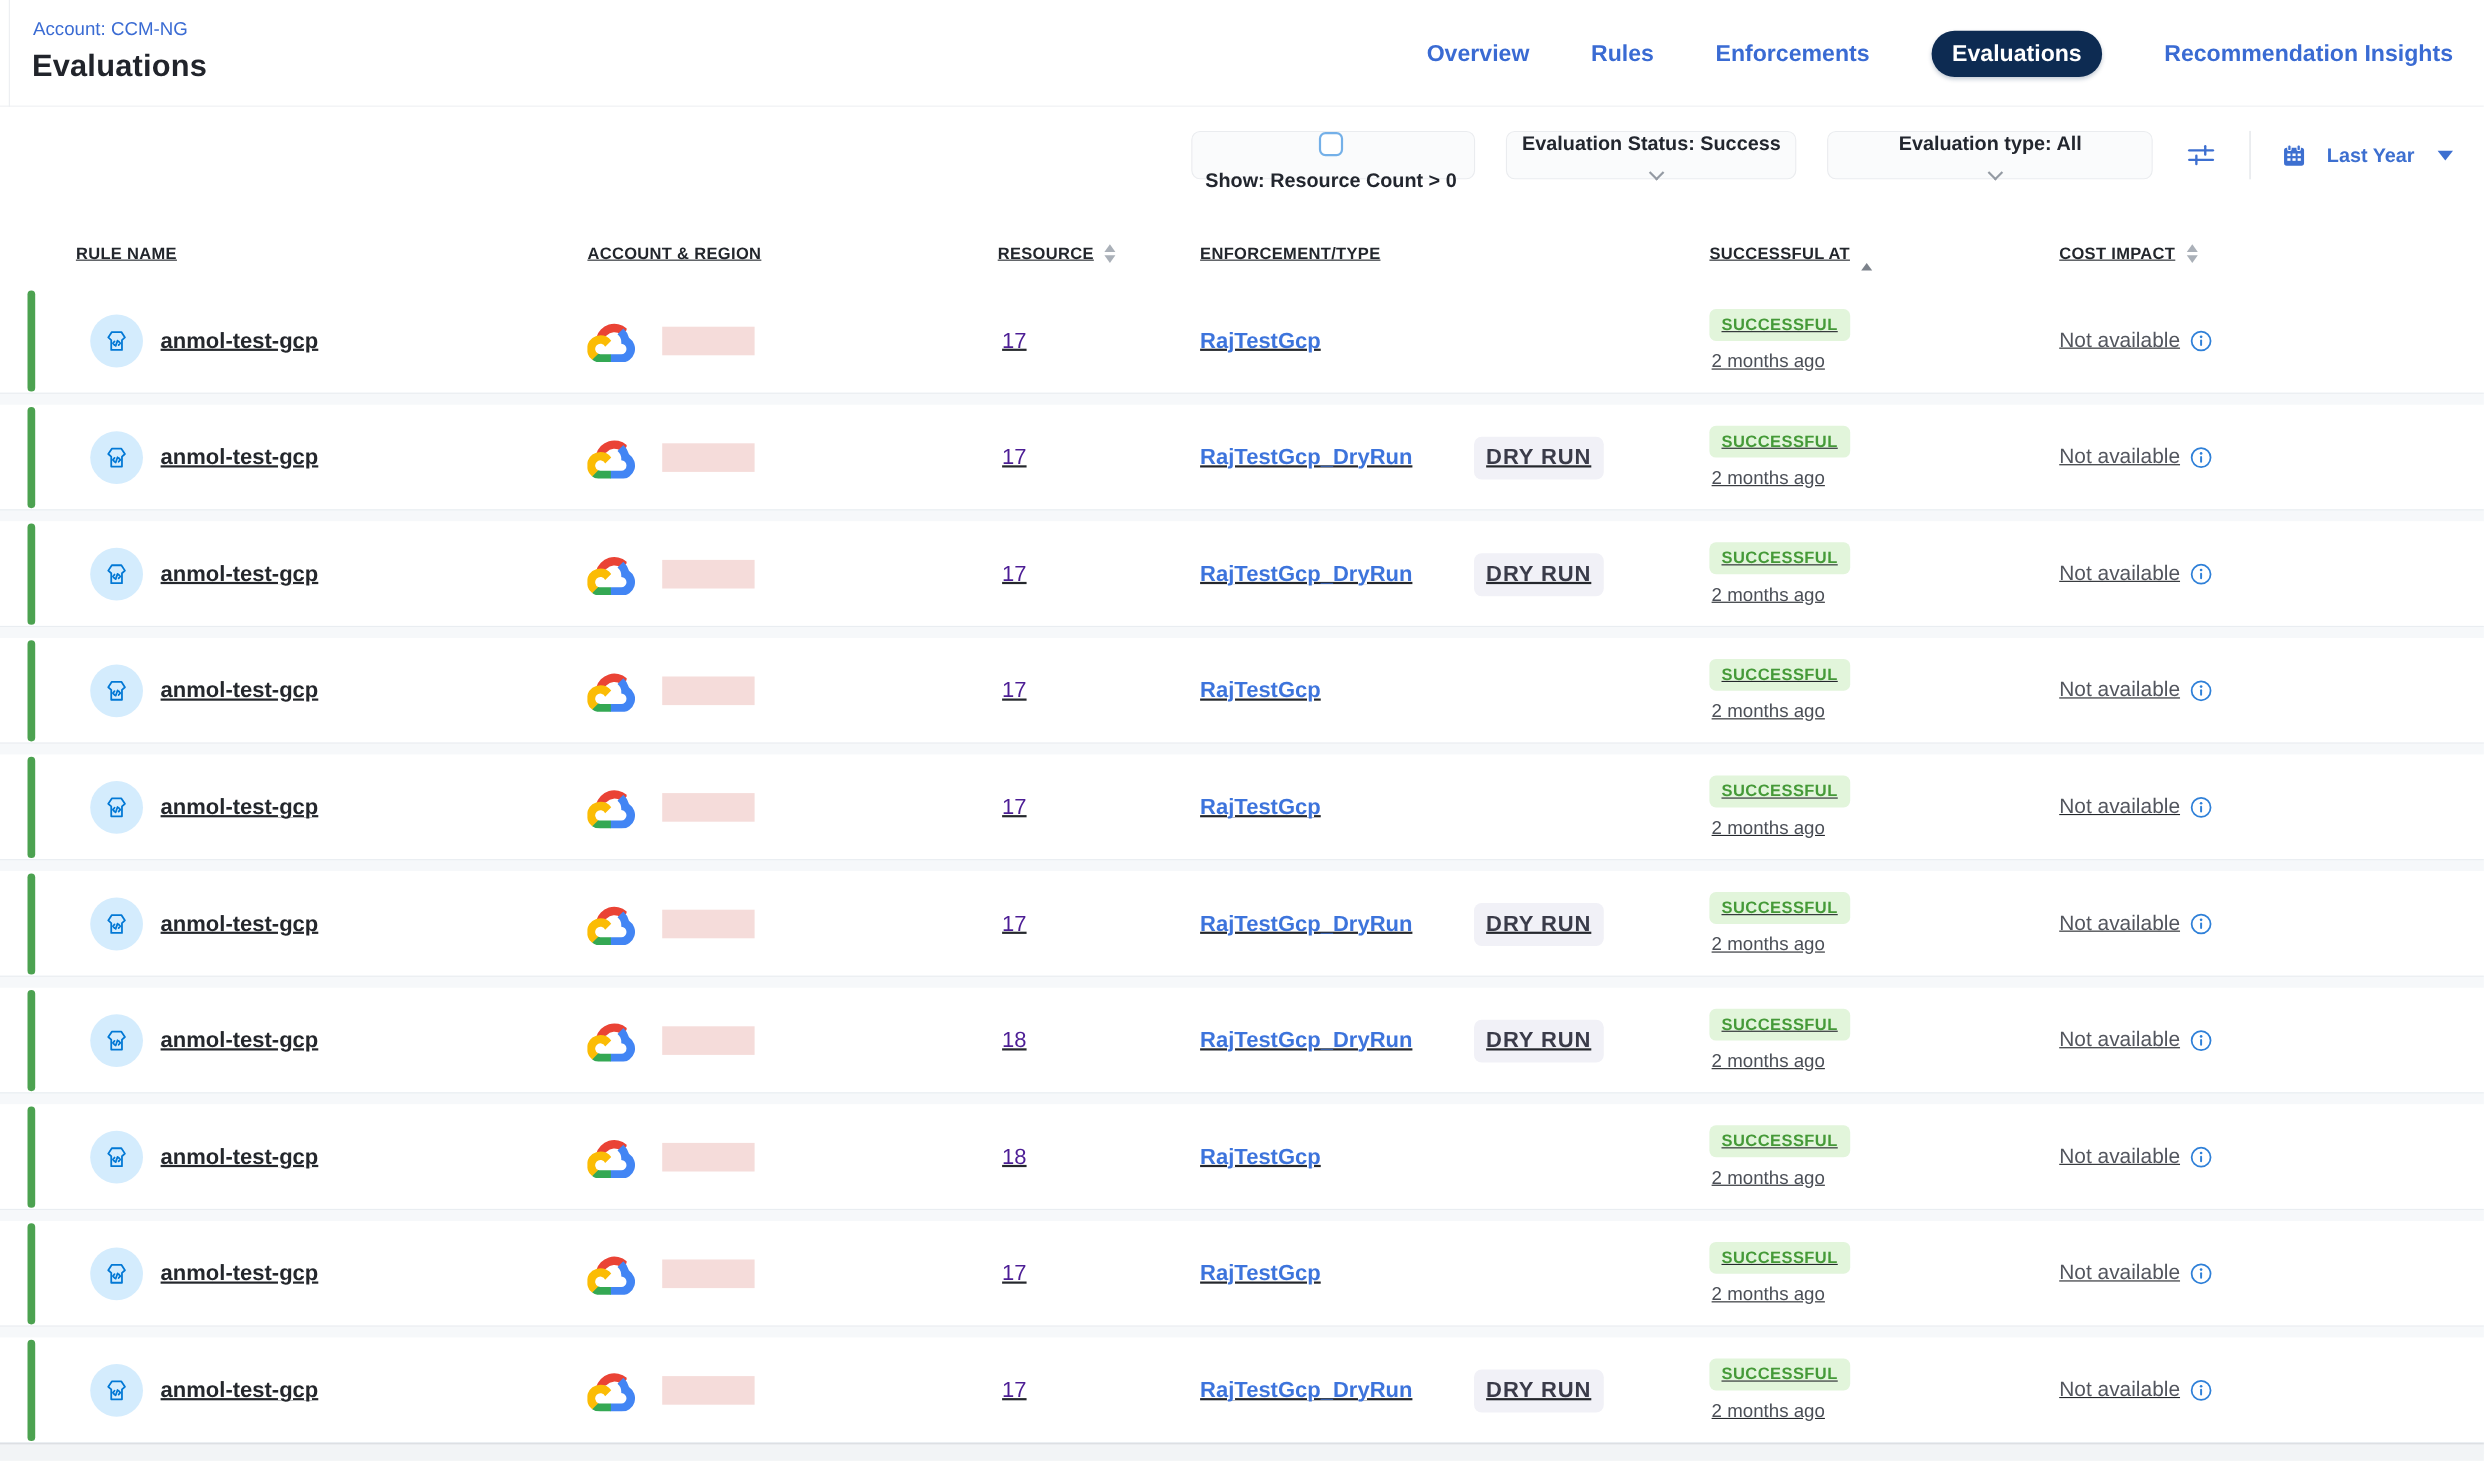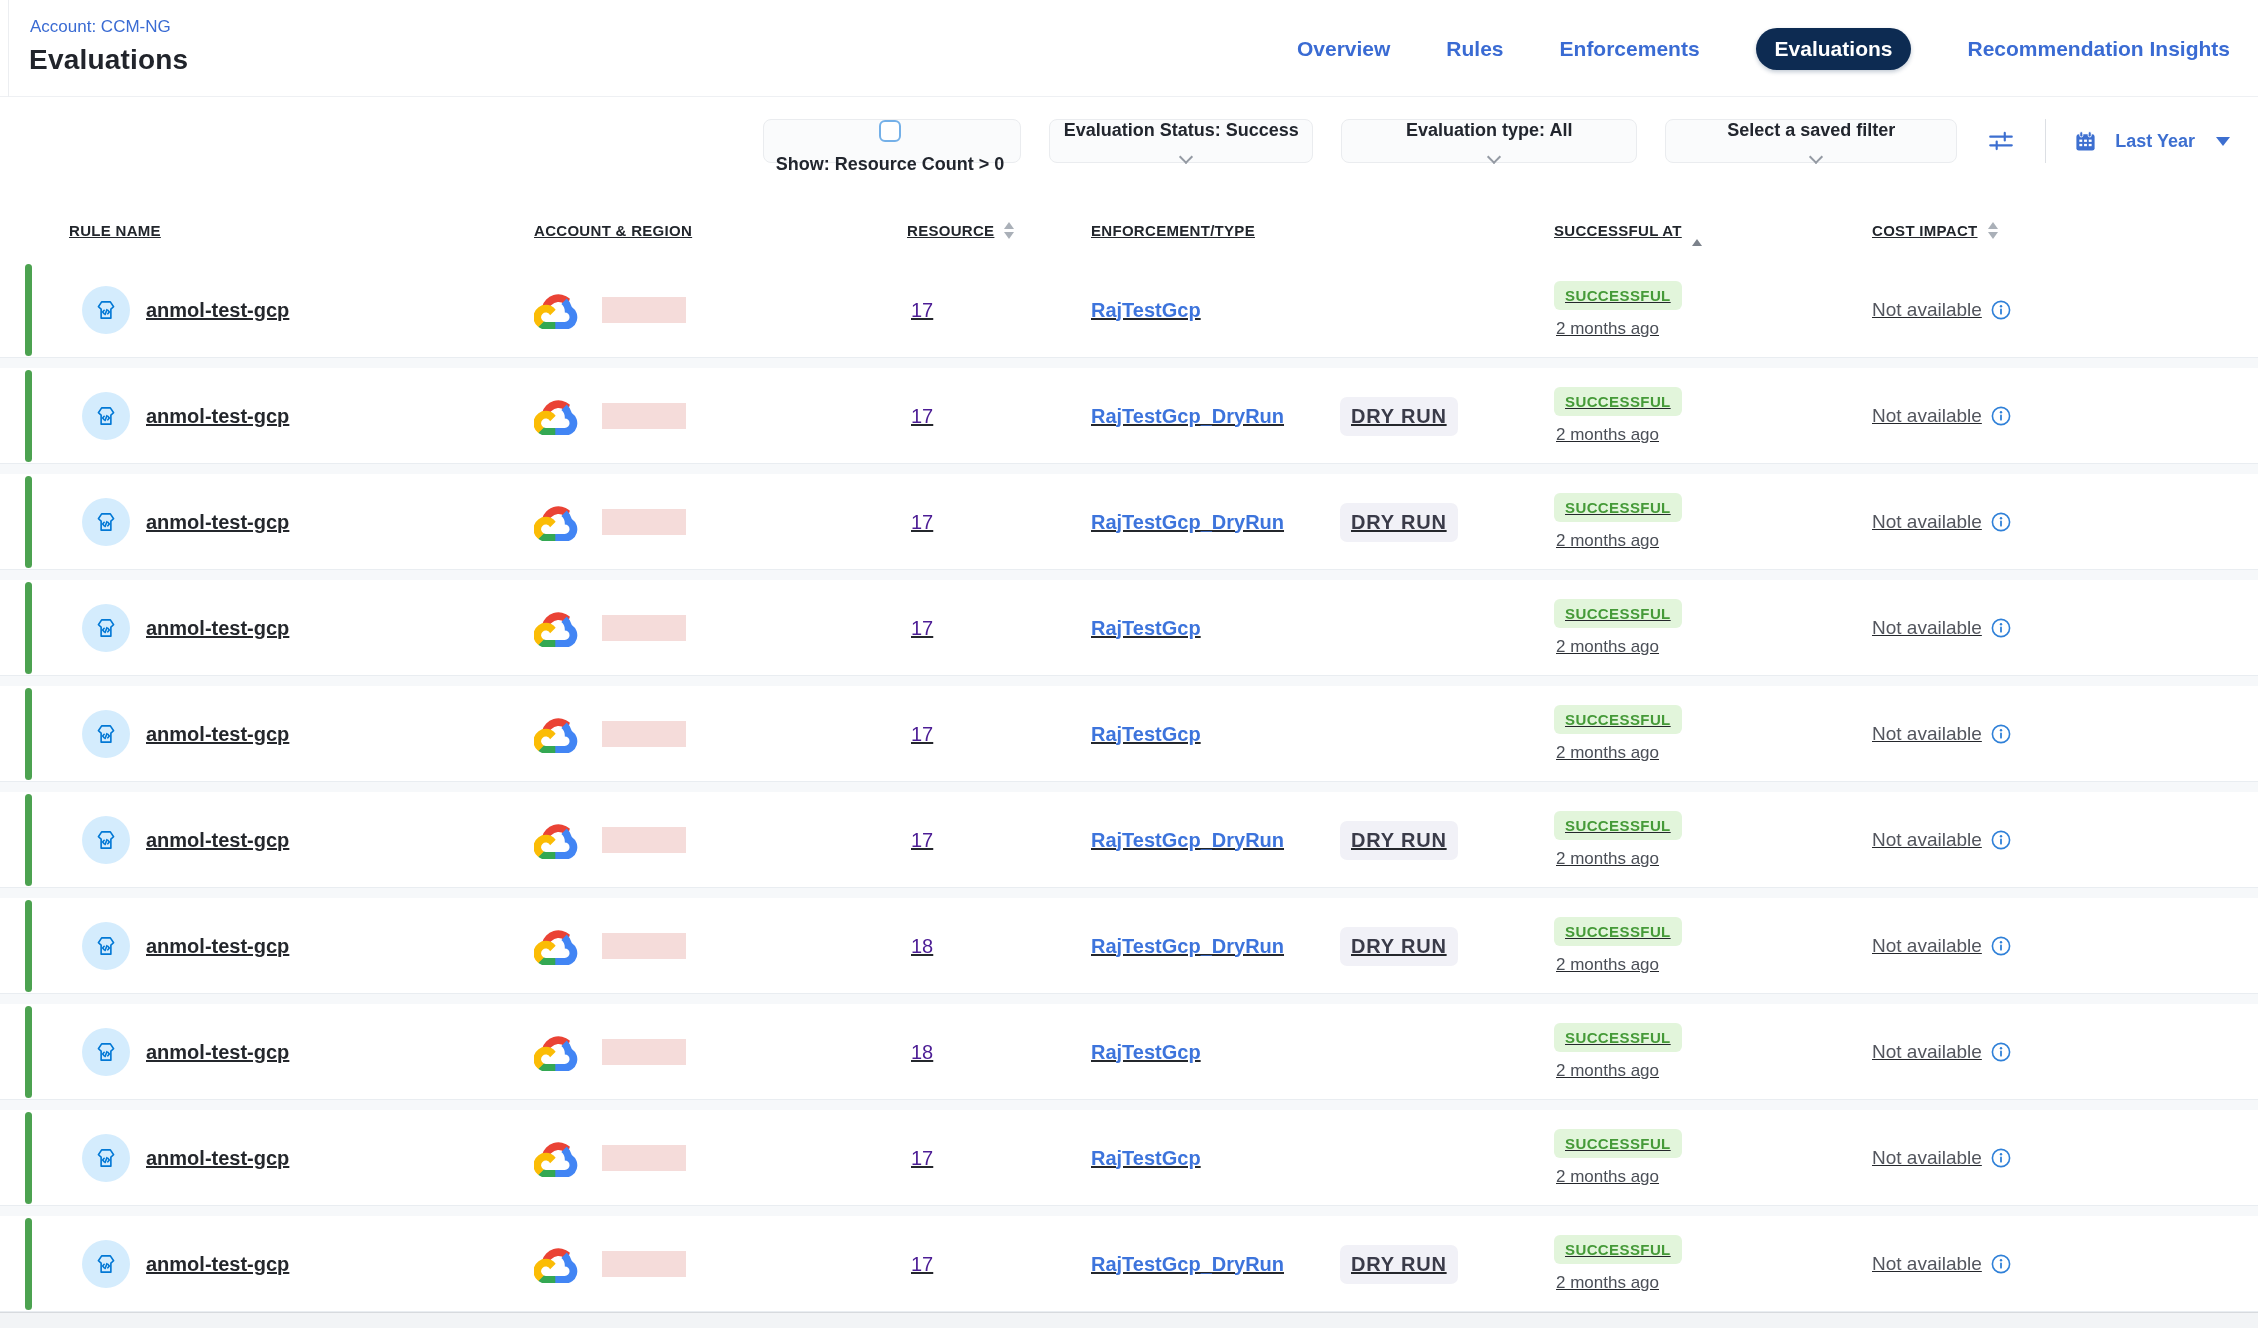--- a/index.html
+++ b/index.html
@@ -111,24 +111,20 @@
   <div class="fbtn checkbox-btn">
     <span class="checkbox"></span>
     <span>Show: Resource Count &gt; 0</span>
   </div>
   <div class="fbtn dropdown dd-status">
     <span>Evaluation Status: Success</span>
     <span class="chevron"></span>
   </div>
   <div class="fbtn dropdown dd-type">
     <span>Evaluation type: All</span>
-    <span class="chevron"></span>
-  </div>
-  <div class="fbtn dropdown dd-saved">
-    <span>Select a saved filter</span>
     <span class="chevron"></span>
   </div>
   <button class="icon-btn">
     <svg width="28" height="26" viewBox="0 0 26 24" fill="none" stroke="#3d6fd0" stroke-width="2" stroke-linecap="round">
       <line x1="3" y1="8" x2="23" y2="8"></line>
         <line x1="16.5" y1="4.5" x2="16.5" y2="11.5"></line>
       <line x1="3" y1="16" x2="23" y2="16"></line>
         <line x1="9" y1="12.5" x2="9" y2="19.5"></line>
     </svg>
   </button>

